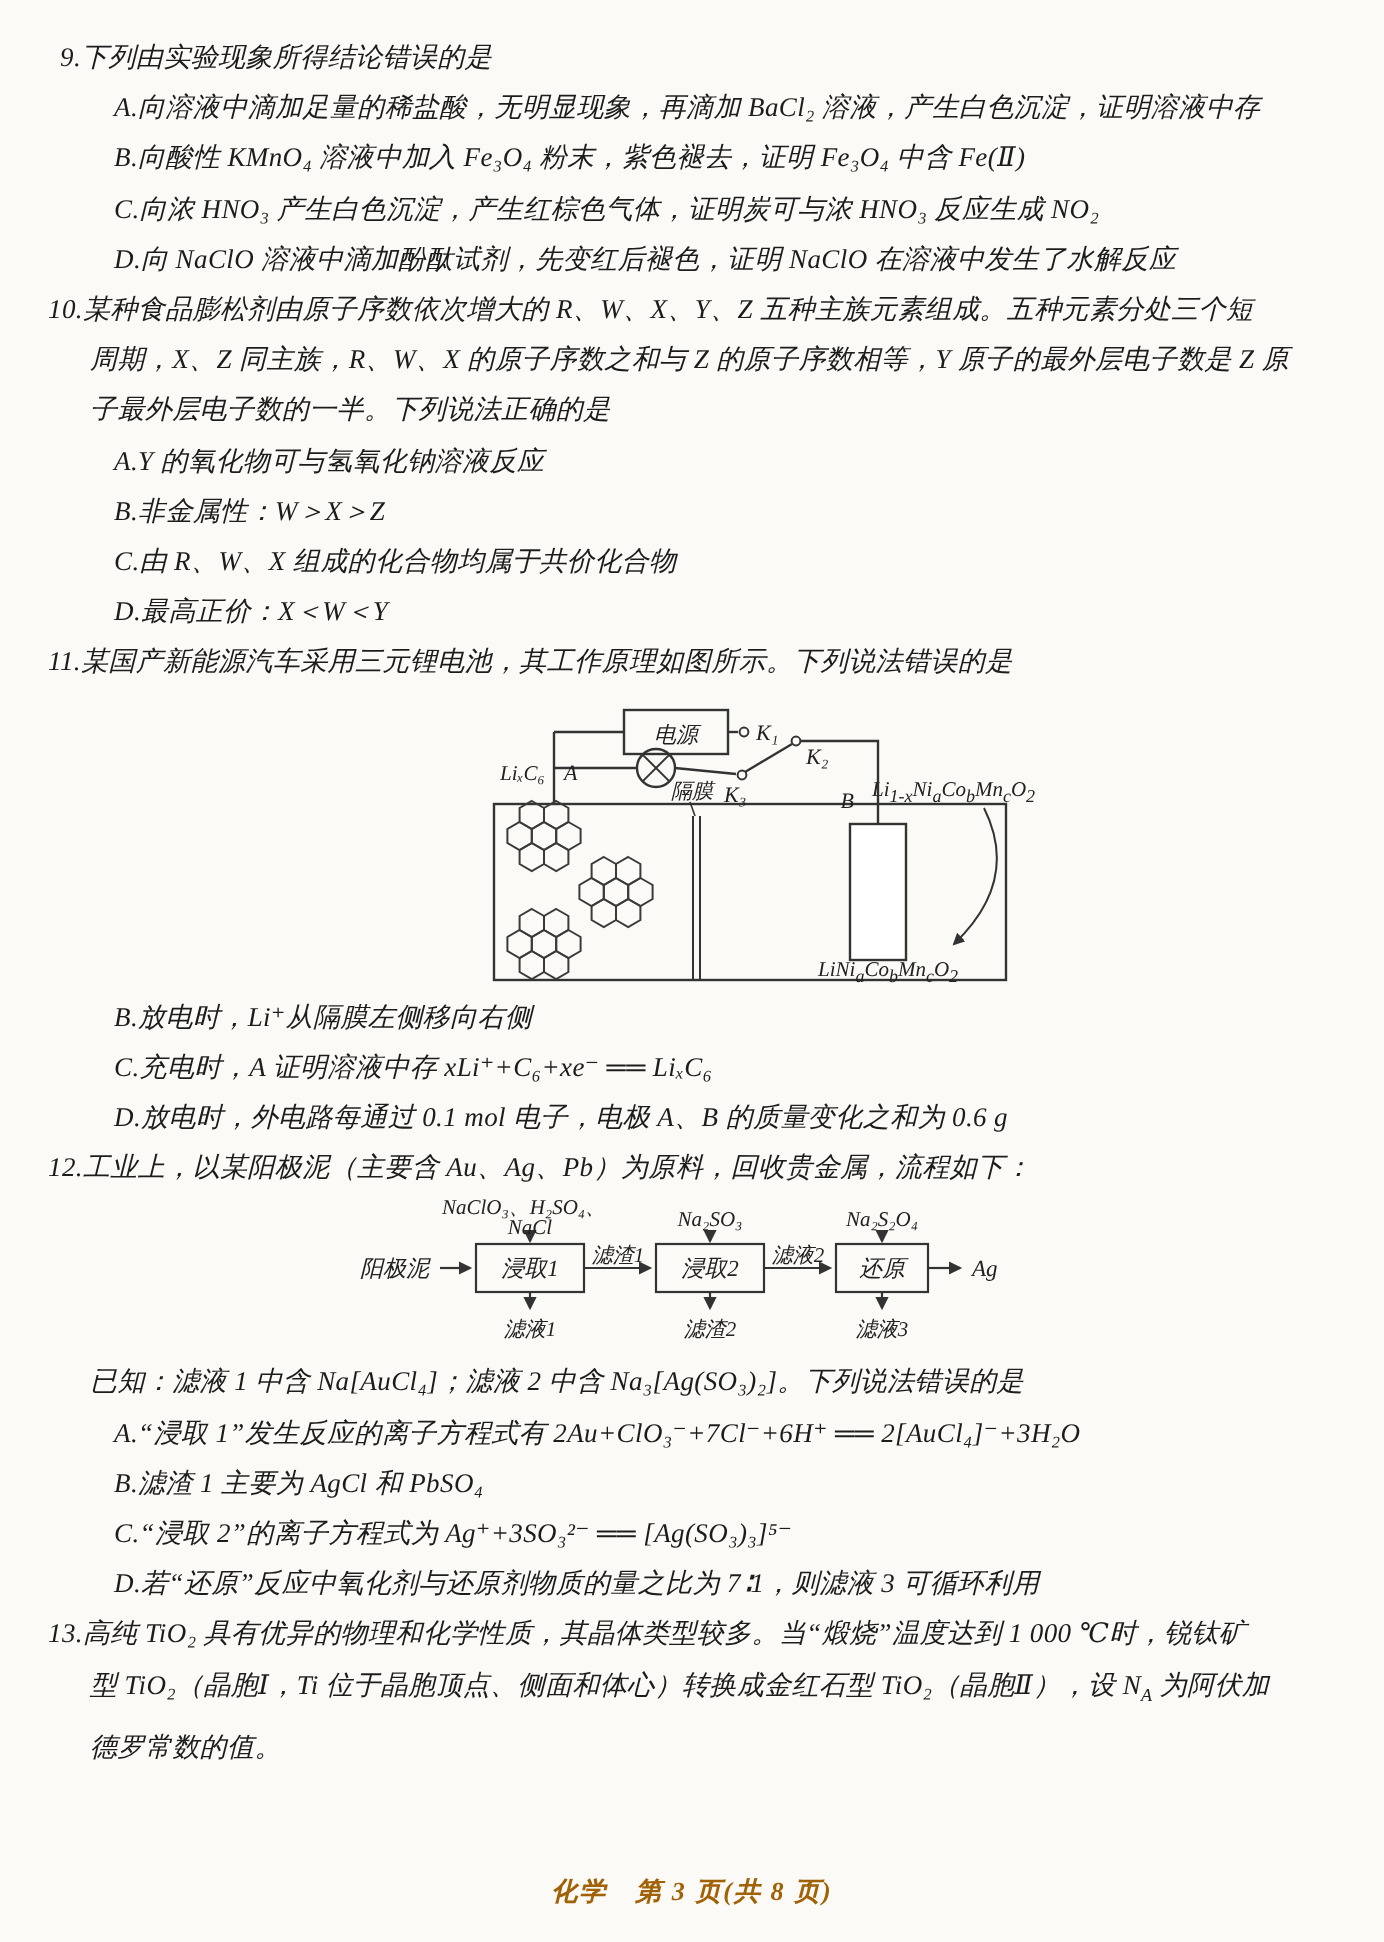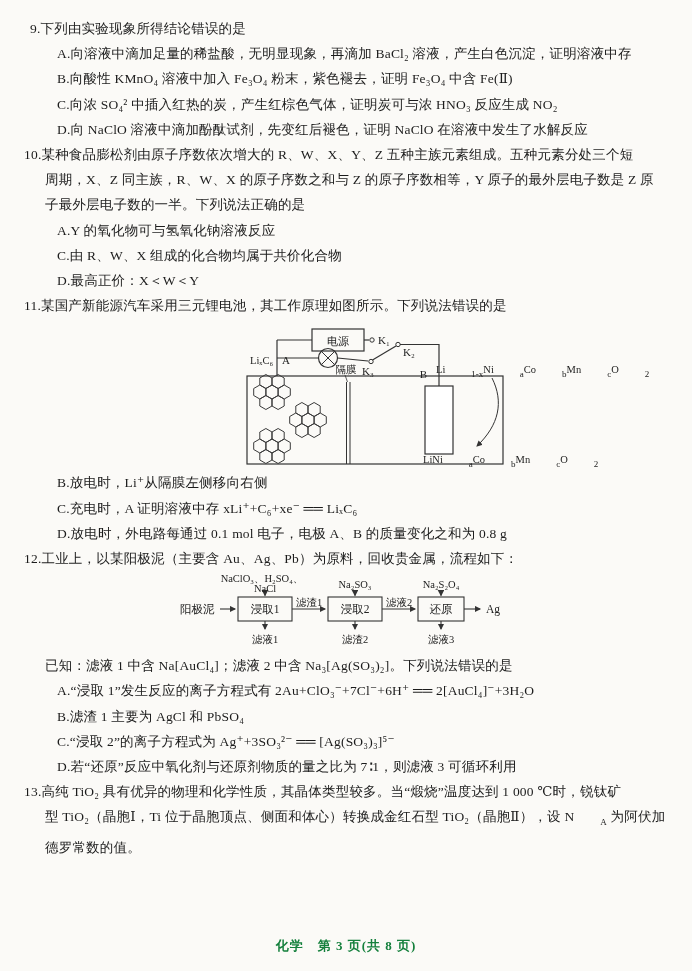--- a/index.html
+++ b/index.html
@@ -5,54 +5,56 @@
   html,body{margin:0;padding:0;background:#e8e6e2;}
   .page{
     position:relative;
     width:692px;height:971px;
     background:#fbfaf7;
     font-family:"Liberation Serif","DejaVu Serif",serif;
     color:#1c1c1c;
     box-sizing:border-box;
     padding:16px 22px 0 24px;
     overflow:hidden;
+    font-style:italic;
   }
   .ln{font-size:13.5px;line-height:25.2px;letter-spacing:.2px;white-space:nowrap;font-weight:500;}
   .ln.opt{padding-left:33px;}
   .ln.cont{padding-left:21px;}
   .ln.n9{padding-left:6px;}
-  sub{font-size:9px;margin-left:26px;}
+  sub{font-size:9px;}
   
   .diag{position:relative;width:312px;height:148px;margin:2px 0 2px 196px;}
   .diag svg{position:absolute;left:0;top:0;}
   .dlabel{position:absolute;font-size:10.5px;line-height:11px;color:#222;white-space:nowrap;}
   
   .flow{position:relative;width:382px;height:78px;margin:2px 0 2px 138px;}
   .footer{position:absolute;left:0;bottom:16px;width:100%;text-align:center;
-    font-size:13px;letter-spacing:1px;font-weight:600;color:#15803d;}
+    font-size:13px;letter-spacing:1px;font-weight:600;color:#a16207;}
   svg text{fill:#222;font-family:"Liberation Serif","DejaVu Serif",serif;}
 </style>
 </head>
 <body>
 
 <div class="page">
 
   <div>
     <div class="ln n9">9.下列由实验现象所得结论错误的是</div>
     <div class="ln opt">A.向溶液中滴加足量的稀盐酸，无明显现象，再滴加 BaCl₂ 溶液，产生白色沉淀，证明溶液中存</div>
     <div class="ln opt">B.向酸性 KMnO₄ 溶液中加入 Fe₃O₄ 粉末，紫色褪去，证明 Fe₃O₄ 中含 Fe(Ⅱ)</div>
-    <div class="ln opt">C.向浓 SO₄² 中插入红热的炭，产生红棕色气体，证明炭可与浓 HNO₃ 反应生成 NO₂</div>
+    <div class="ln opt">C.向浓 HNO₃ 产生白色沉淀，产生红棕色气体，证明炭可与浓 HNO₃ 反应生成 NO₂</div>
     <div class="ln opt">D.向 NaClO 溶液中滴加酚酞试剂，先变红后褪色，证明 NaClO 在溶液中发生了水解反应</div>
   </div>
 
   <div>
     <div class="ln">10.某种食品膨松剂由原子序数依次增大的 R、W、X、Y、Z 五种主族元素组成。五种元素分处三个短</div>
     <div class="ln cont">周期，X、Z 同主族，R、W、X 的原子序数之和与 Z 的原子序数相等，Y 原子的最外层电子数是 Z 原</div>
     <div class="ln cont">子最外层电子数的一半。下列说法正确的是</div>
     <div class="ln opt">A.Y 的氧化物可与氢氧化钠溶液反应</div>
+    <div class="ln opt">B.非金属性：W＞X＞Z</div>
     <div class="ln opt">C.由 R、W、X 组成的化合物均属于共价化合物</div>
     <div class="ln opt">D.最高正价：X＜W＜Y</div>
   </div>
 
   <div>
     <div class="ln">11.某国产新能源汽车采用三元锂电池，其工作原理如图所示。下列说法错误的是</div>
 
     <div class="diag">
       <svg width="312" height="148" viewBox="0 0 312 148">
         <defs>
@@ -104,26 +106,26 @@
         <text x="118" y="25" font-size="11" text-anchor="middle">电源</text>
         <text x="158" y="24" font-size="11">K₁</text>
         <text x="183" y="36" font-size="11">K₂</text>
         <text x="142" y="55" font-size="11">K₃</text>
         <text x="126" y="53" font-size="10.5" text-anchor="middle">隔膜</text>
         <text x="30" y="44" font-size="10.5">LiₓC₆</text>
         <text x="62" y="44" font-size="11">A</text>
         <text x="207" y="58" font-size="11" text-anchor="end">B</text>
       </svg>
       <span class="dlabel" style="left:216px;top:44px;">Li<sub>1-x</sub>Ni<sub>a</sub>Co<sub>b</sub>Mn<sub>c</sub>O<sub>2</sub></span>
-      <span class="dlabel" style="left:203px;top:134px;">LiNi<sub>a</sub>Co<sub>b</sub>Mn<sub>c</sub>O<sub>2</sub></span>
+      <span class="dlabel" style="left:189px;top:134px;">LiNi<sub>a</sub>Co<sub>b</sub>Mn<sub>c</sub>O<sub>2</sub></span>
     </div>
 
     <div class="ln opt">B.放电时，Li⁺从隔膜左侧移向右侧</div>
     <div class="ln opt">C.充电时，A 证明溶液中存 xLi⁺+C₆+xe⁻ ══ LiₓC₆</div>
-    <div class="ln opt">D.放电时，外电路每通过 0.1 mol 电子，电极 A、B 的质量变化之和为 0.8 g</div>
+    <div class="ln opt">D.放电时，外电路每通过 0.1 mol 电子，电极 A、B 的质量变化之和为 0.6 g</div>
   </div>
 
   <div>
     <div class="ln">12.工业上，以某阳极泥（主要含 Au、Ag、Pb）为原料，回收贵金属，流程如下：</div>
 
     <div class="flow">
       <svg width="382" height="78" viewBox="0 0 382 78">
         <defs>
           <marker id="arrF" markerWidth="8" markerHeight="8" refX="5" refY="3" orient="auto">
             <path d="M0,0 L6,3 L0,6 z" fill="#333"></path>

